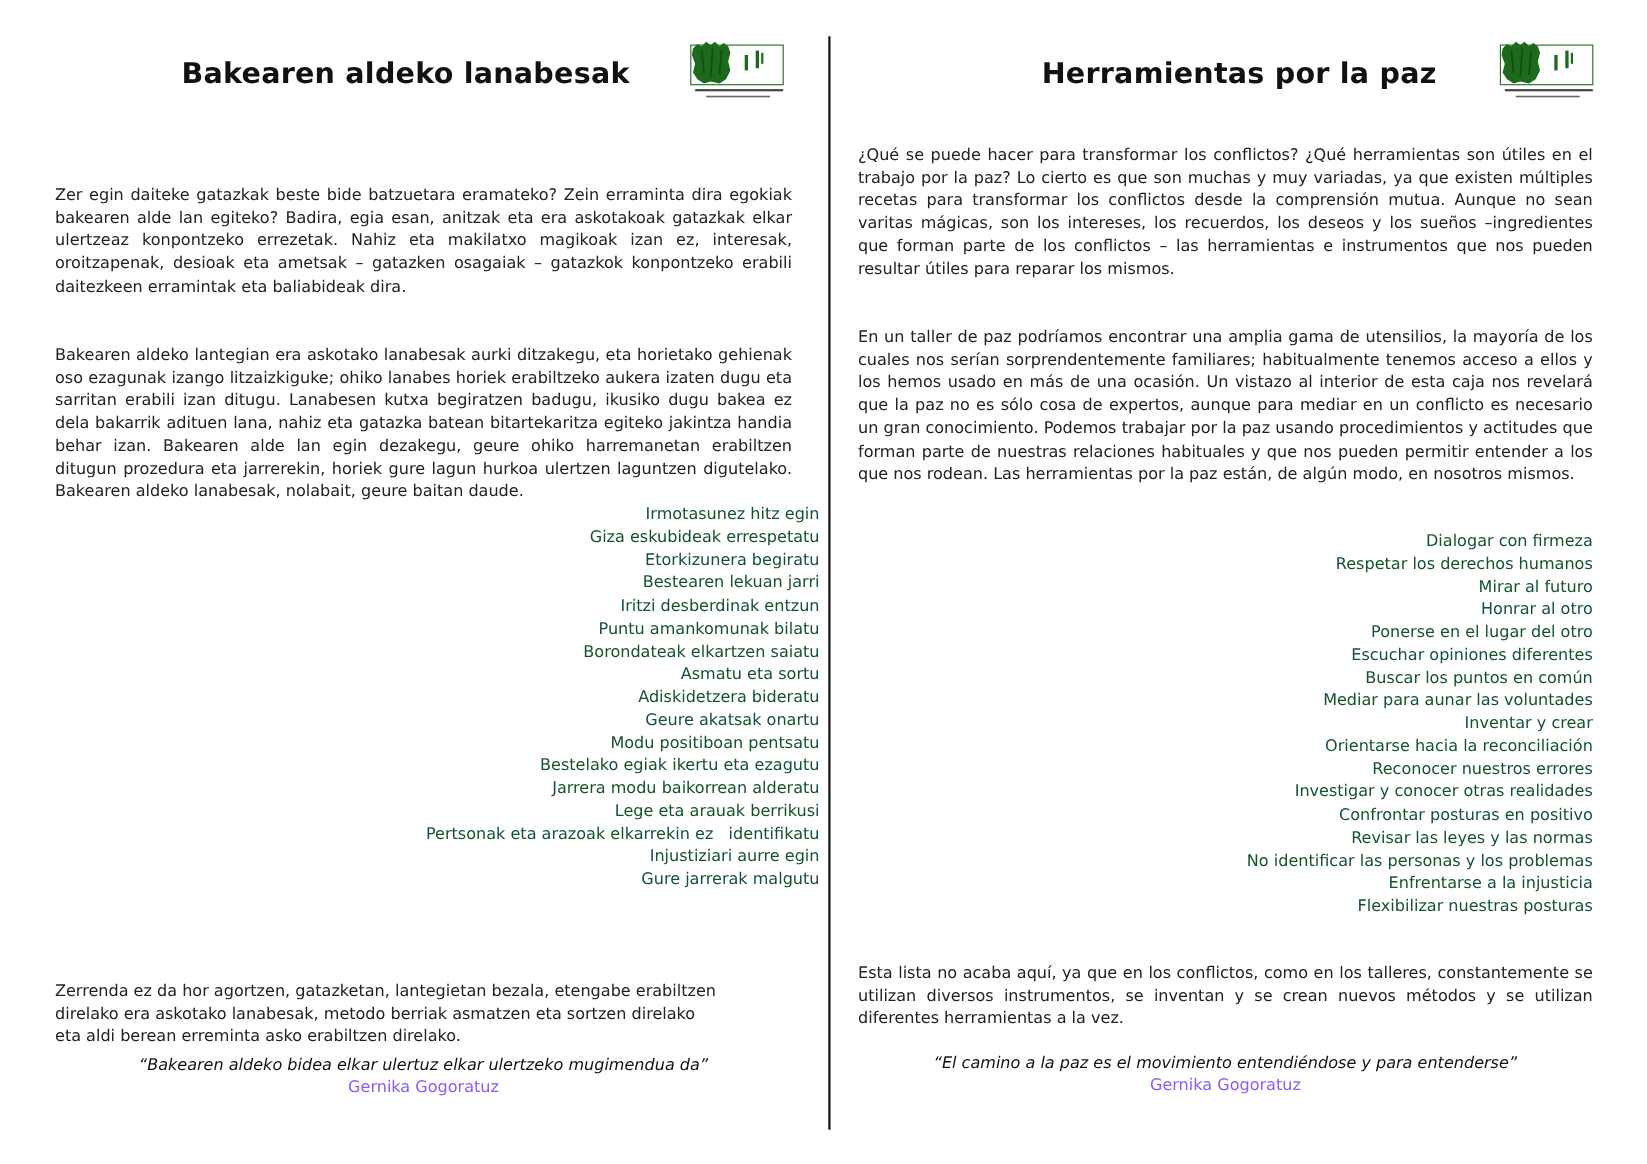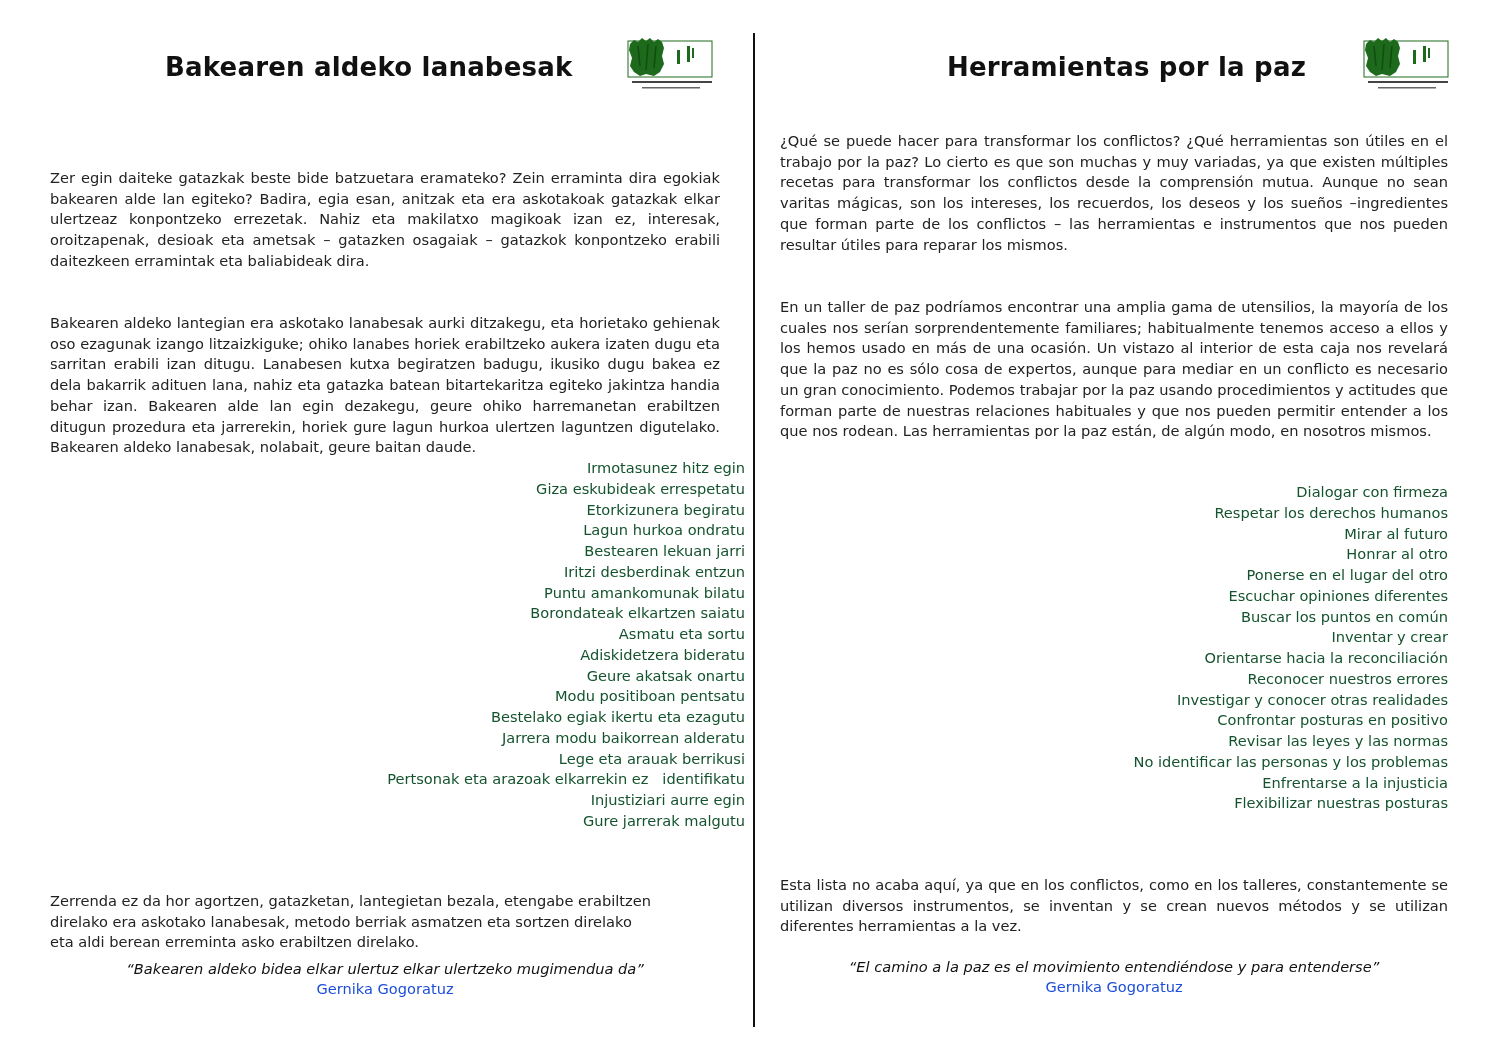--- a/index.html
+++ b/index.html
@@ -42,21 +42,21 @@
 
     .closing { text-align: left; }
     .quote {
       position: absolute; left: 0; margin: 0; text-align: center;
       font-size: 14.6px; font-weight: normal; font-style: italic; color: #111;
     }
     .page-left .quote { width: 720px; left: -25px; }
     .page-right .quote { width: 668px; }
     .author {
       position: absolute; left: 0; margin: 0; text-align: center;
-      font-size: 14.6px; color: #1d4ed8;
+      font-size: 14.6px; color: #8b5cf6;
     }
     .page-left .author { width: 720px; left: -25px; }
     .page-right .author { width: 668px; }
 
     .divider {
       position: absolute; left: 753px; top: 33px; width: 2px; height: 994px;
       background: #111;
     }
   </style>
 </head>
@@ -78,21 +78,20 @@
     </svg>
   </div>
 
   <p class="body-text" style="top:128px">Zer egin daiteke gatazkak beste bide batzuetara eramateko? Zein erraminta dira egokiak bakearen alde lan egiteko? Badira, egia esan, anitzak eta era askotakoak gatazkak elkar ulertzeaz konpontzeko errezetak. Nahiz eta makilatxo magikoak izan ez, interesak, oroitzapenak, desioak eta ametsak – gatazken osagaiak – gatazkok  konpontzeko erabili daitezkeen erramintak eta baliabideak dira.</p>
   <p class="body-text" style="top:273px">Bakearen aldeko lantegian era askotako lanabesak aurki ditzakegu, eta horietako gehienak oso ezagunak izango litzaizkiguke; ohiko lanabes horiek erabiltzeko aukera izaten dugu eta sarritan erabili izan ditugu. Lanabesen kutxa begiratzen badugu, ikusiko dugu bakea ez dela bakarrik adituen lana, nahiz eta gatazka batean bitartekaritza egiteko jakintza handia behar izan. Bakearen alde lan egin dezakegu, geure ohiko harremanetan erabiltzen ditugun prozedura eta jarrerekin, horiek gure lagun hurkoa ulertzen laguntzen digutelako. Bakearen aldeko lanabesak, nolabait, geure baitan daude.</p>
 
   <ul class="list" style="top:458px">
     <li>Irmotasunez hitz egin</li>
     <li>Giza eskubideak errespetatu</li>
     <li>Etorkizunera begiratu</li>
-    <li>Lagun hurkoa ondratu</li>
     <li>Bestearen lekuan jarri</li>
     <li>Iritzi desberdinak entzun</li>
     <li>Puntu amankomunak bilatu</li>
     <li>Borondateak elkartzen saiatu</li>
     <li>Asmatu eta sortu</li>
     <li>Adiskidetzera bideratu</li>
     <li>Geure akatsak onartu</li>
     <li>Modu positiboan pentsatu</li>
     <li>Bestelako egiak ikertu eta ezagutu</li>
     <li>Jarrera modu baikorrean alderatu</li>
@@ -130,20 +129,21 @@
   <p class="body-text" style="top:297px">En un taller de paz podríamos encontrar una amplia gama de utensilios, la mayoría de los cuales nos serían sorprendentemente familiares; habitualmente tenemos acceso a ellos y los hemos usado en más de una ocasión. Un vistazo al interior de esta caja nos revelará que la paz no es sólo cosa de expertos, aunque para mediar en un conflicto es necesario un gran conocimiento. Podemos trabajar por la paz usando procedimientos y actitudes que forman parte de nuestras relaciones habituales y que nos pueden permitir entender a los que nos rodean. Las herramientas por la paz están, de algún modo, en nosotros mismos.</p>
 
   <ul class="list" style="top:482px">
     <li>Dialogar con firmeza</li>
     <li>Respetar los derechos humanos</li>
     <li>Mirar al futuro</li>
     <li>Honrar al otro</li>
     <li>Ponerse en el lugar del otro</li>
     <li>Escuchar opiniones diferentes</li>
     <li>Buscar los puntos en común</li>
+    <li>Mediar para aunar las voluntades</li>
     <li>Inventar y crear</li>
     <li>Orientarse hacia la reconciliación</li>
     <li>Reconocer nuestros errores</li>
     <li>Investigar y conocer otras realidades</li>
     <li>Confrontar posturas en positivo</li>
     <li>Revisar las leyes y las normas</li>
     <li>No identificar las personas y los problemas</li>
     <li>Enfrentarse a la injusticia</li>
     <li>Flexibilizar nuestras posturas</li>
   </ul>

